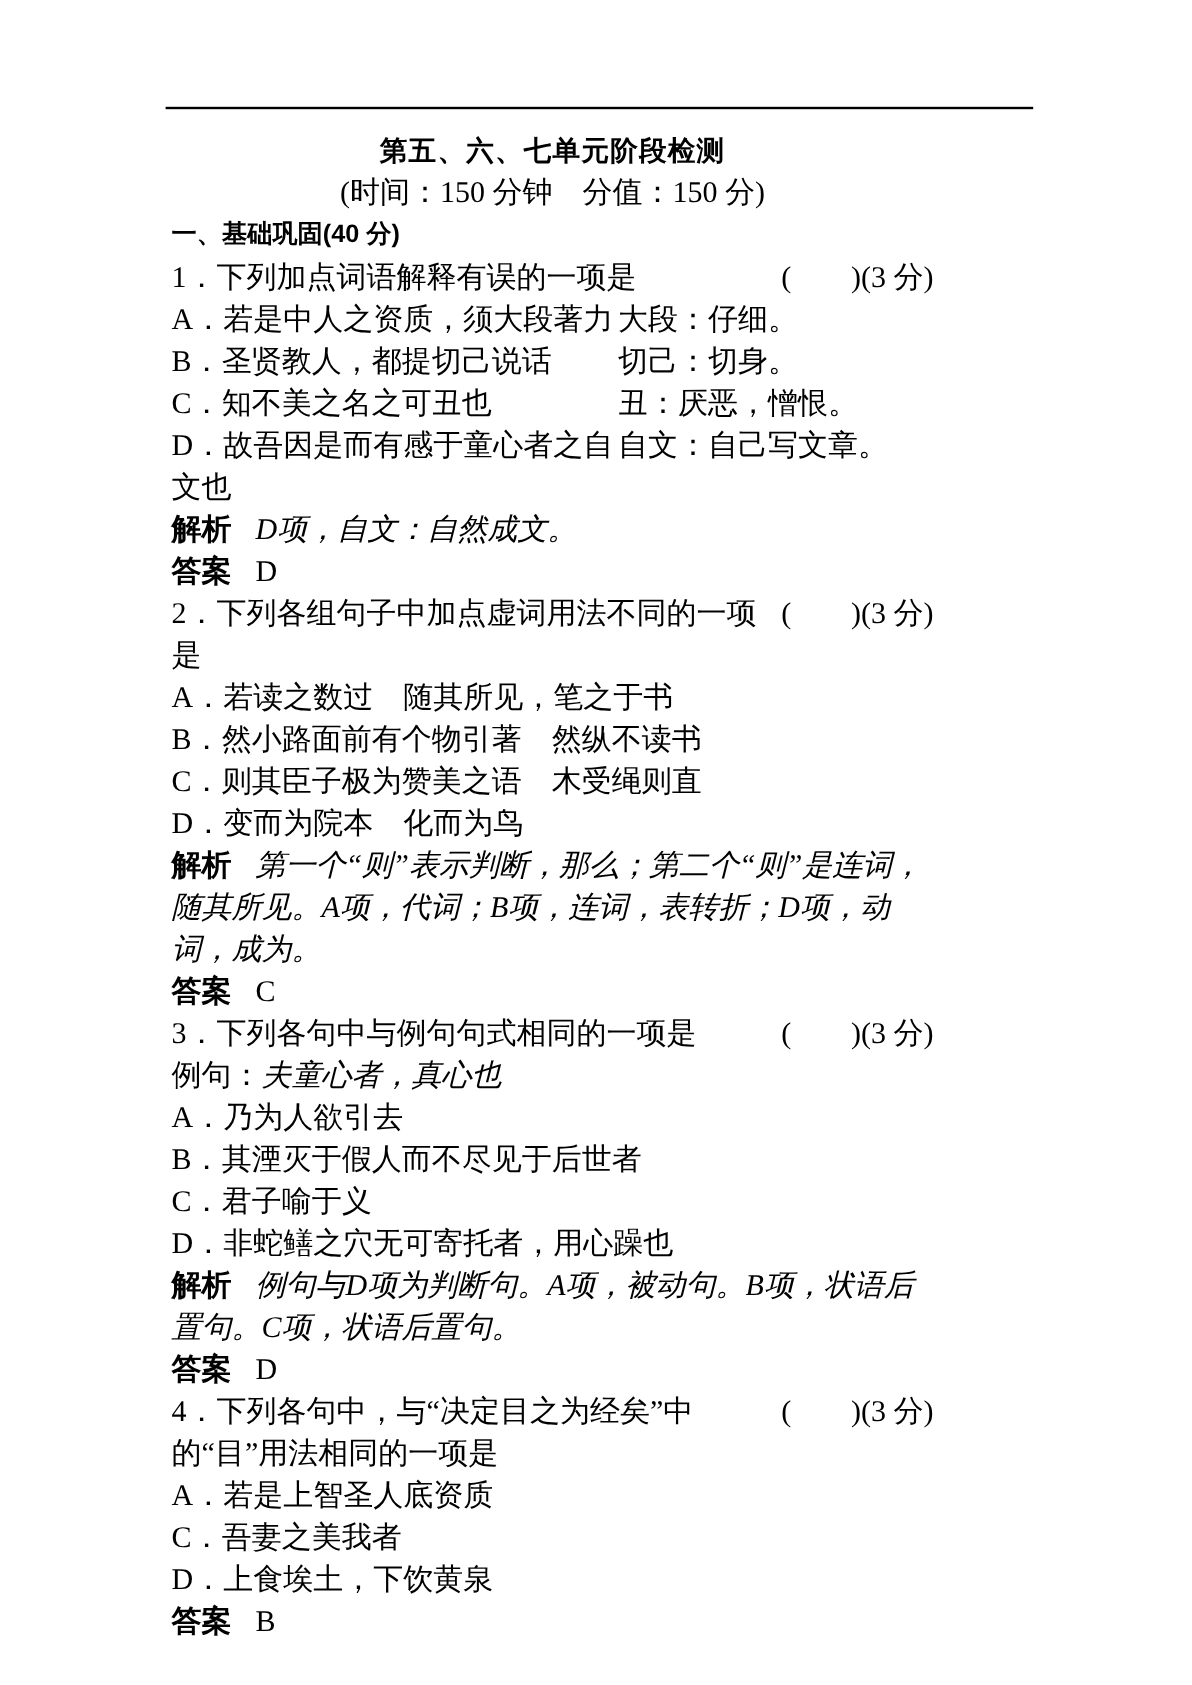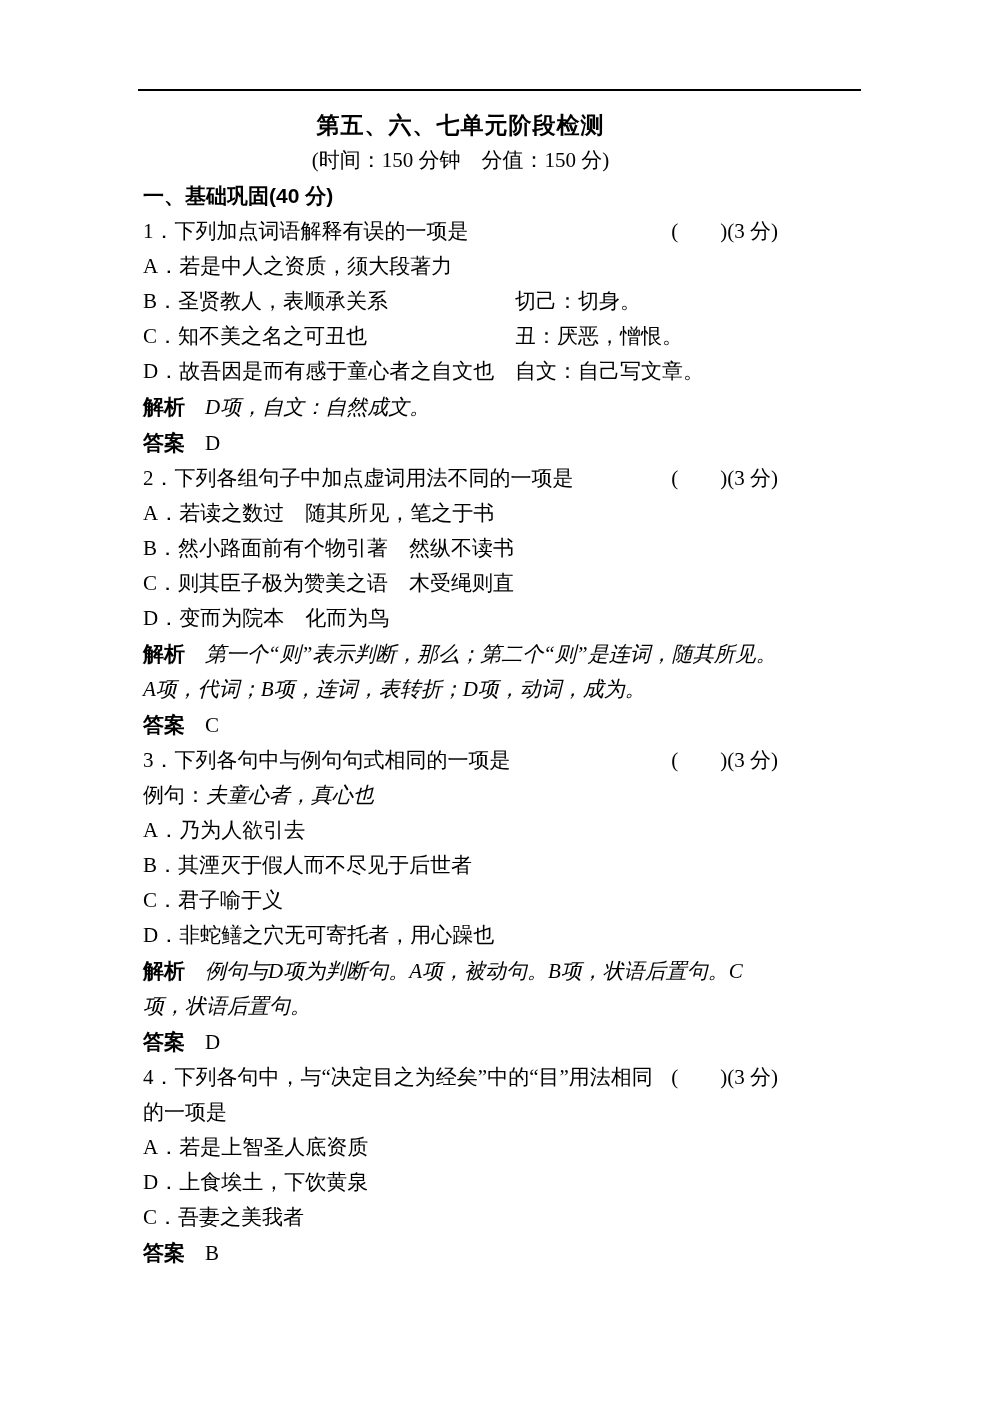--- a/index.html
+++ b/index.html
@@ -36,21 +36,21 @@
     margin: 0 0 1px 0;
   }
   .section-heading {
     font-family: "Liberation Sans", "DejaVu Sans", sans-serif;
     font-weight: bold;
     font-size: 21px;
     line-height: 36px;
     margin: 0;
   }
   .row {
-    font-size: 21px;
+    font-size: 25px;
     line-height: 35px;
     margin: 0;
   }
   .q-line { display: flex; justify-content: flex-end; }
   .q-stem { flex: 1 1 auto; }
   .q-bracket { flex: 0 0 auto; white-space: nowrap; padding-left: 10px; }
   .opt-row { display: flex; }
   .opt-main { flex: 0 0 372px; }
   .opt-gloss { flex: 1 1 auto; }
   .label-bold {
@@ -72,23 +72,24 @@
   <p class="subtitle row">(时间：150 分钟　分值：150 分)</p>
   <h2 class="section-heading">一、基础巩固(40 分)</h2>
 
   <section>
     <div class="row q-line">
       <span class="q-stem"><span>1．</span><span>下列加点词语解释有误的一项是</span></span>
       <span class="q-bracket">(　　)(3 分)</span>
     </div>
     <div class="row opt-row">
       <span class="opt-main"><span>A．</span><span>若是中人之资质，须大段著力</span></span>
+      <span class="opt-gloss">大段：仔细。</span>
     </div>
     <div class="row opt-row">
-      <span class="opt-main"><span>B．</span><span>圣贤教人，表顺承关系</span></span>
+      <span class="opt-main"><span>B．</span><span>圣贤教人，都提切己说话</span></span>
       <span class="opt-gloss">切己：切身。</span>
     </div>
     <div class="row opt-row">
       <span class="opt-main"><span>C．</span><span>知不美之名之可丑也</span></span>
       <span class="opt-gloss">丑：厌恶，憎恨。</span>
     </div>
     <div class="row opt-row">
       <span class="opt-main"><span>D．</span><span>故吾因是而有感于童心者之自文也</span></span>
       <span class="opt-gloss">自文：自己写文章。</span>
     </div>
@@ -122,18 +123,18 @@
     <p class="row"><span class="label-bold">解析</span><span class="kai">例句与D项为判断句。A项，被动句。B项，状语后置句。C项，状语后置句。</span></p>
     <p class="row"><span class="label-bold">答案</span><span class="answer-value">D</span></p>
   </section>
 
   <section>
     <div class="row q-line">
       <span class="q-stem"><span>4．</span><span>下列各句中，与“决定目之为经矣”中的“目”用法相同的一项是</span></span>
       <span class="q-bracket">(　　)(3 分)</span>
     </div>
     <div class="row"><span>A．</span><span>若是上智圣人底资质</span></div>
+    <div class="row"><span>C．</span><span>吾妻之美我者</span></div>
     <div class="row"><span>D．</span><span>上食埃土，下饮黄泉</span></div>
-    <div class="row"><span>C．</span><span>吾妻之美我者</span></div>
     <p class="row"><span class="label-bold">答案</span><span class="answer-value">B</span></p>
   </section>
 
 </div>
 
 </body></html>

